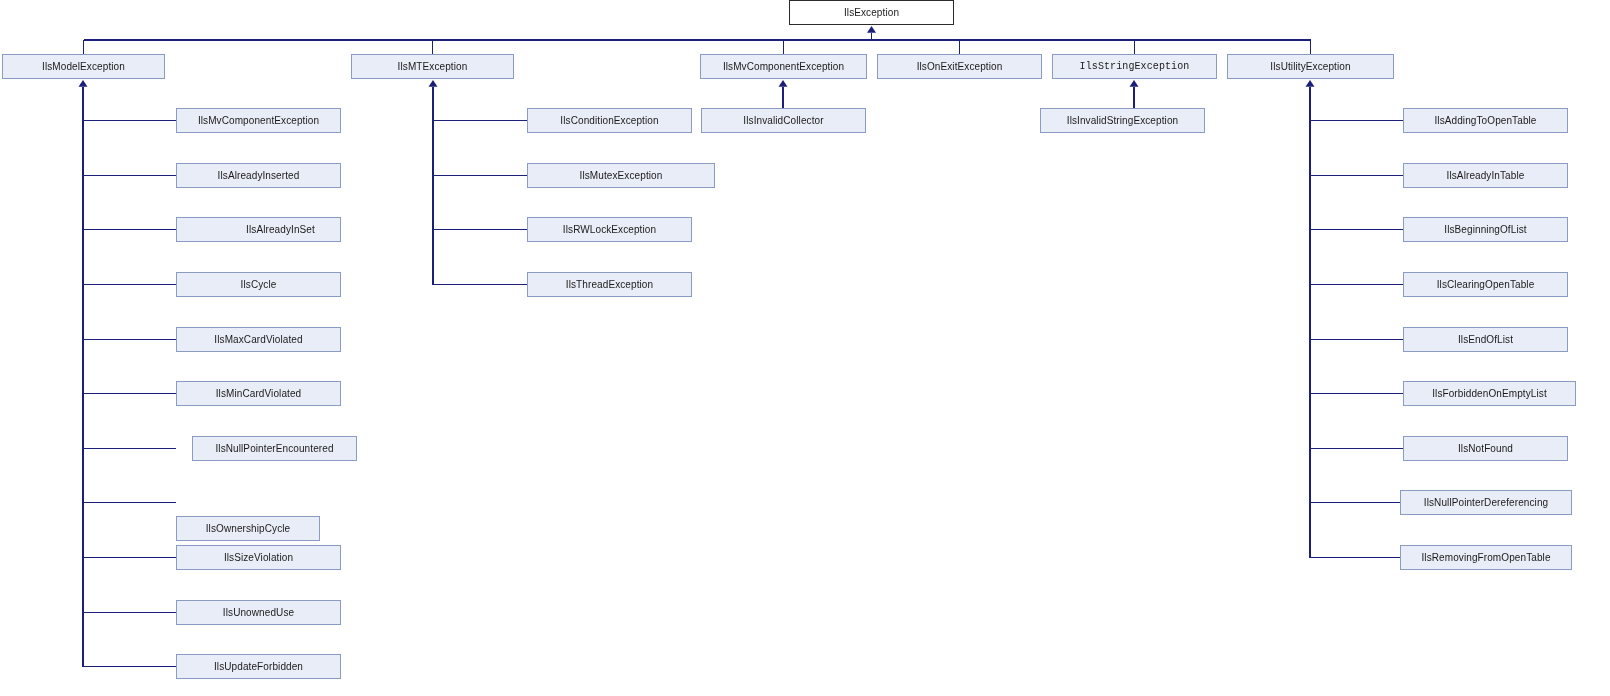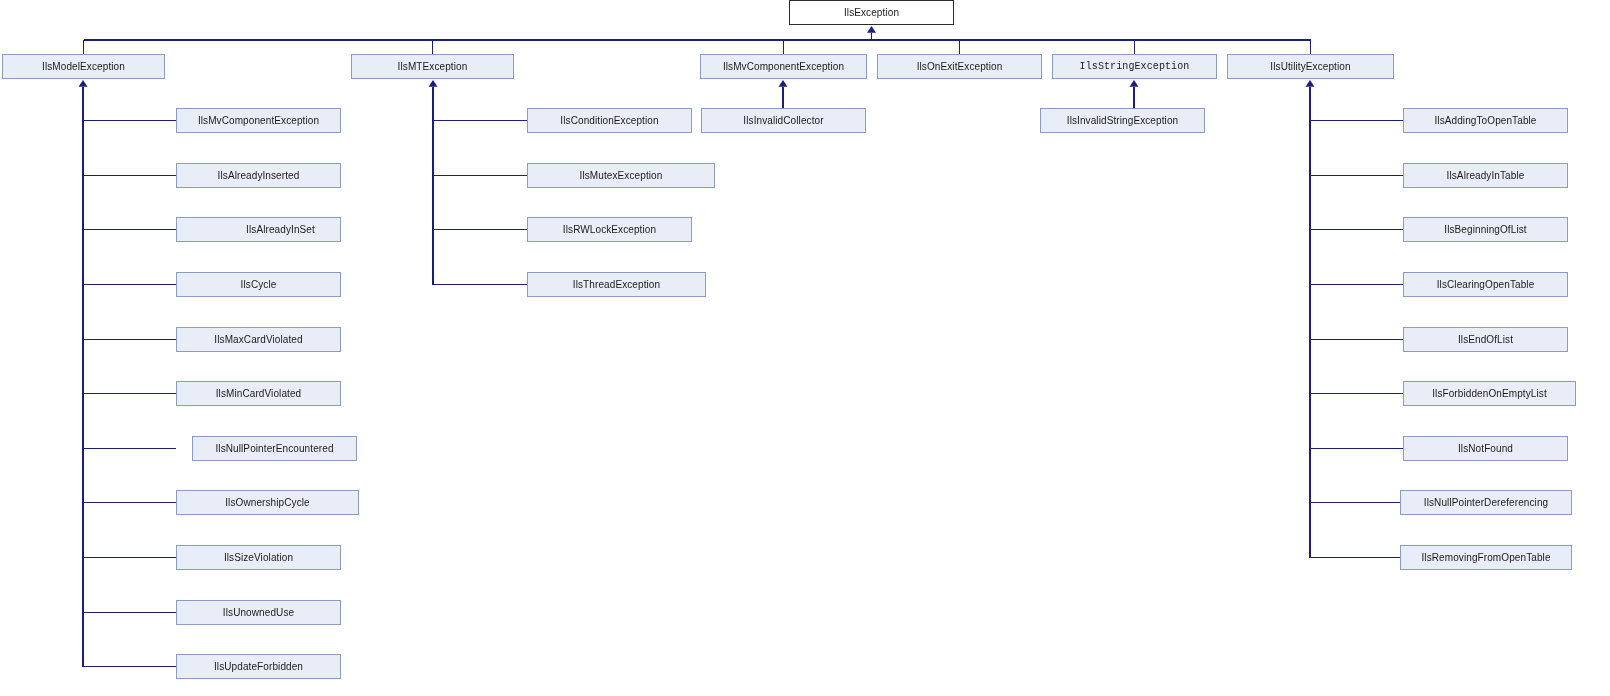--- a/index.html
+++ b/index.html
@@ -101,28 +101,28 @@
       <div class="node" style="left: 877px; top: 54px; width: 165px;"><span>IlsOnExitException</span></div>
       <div class="node" style="left: 1052px; top: 54px; width: 165px; font-family: Liberation Mono, monospace;"><span>IlsStringException</span></div>
       <div class="node" style="left: 1227px; top: 54px; width: 167px;"><span>IlsUtilityException</span></div>
       <div class="node" style="left: 176px; top: 108px; width: 165px;"><span>IlsMvComponentException</span></div>
       <div class="node" style="left: 176px; top: 163px; width: 165px;"><span>IlsAlreadyInserted</span></div>
       <div class="node" style="left: 176px; top: 217px; width: 165px; padding-left: 44px;"><span>IlsAlreadyInSet</span></div>
       <div class="node" style="left: 176px; top: 272px; width: 165px;"><span>IlsCycle</span></div>
       <div class="node" style="left: 176px; top: 327px; width: 165px;"><span>IlsMaxCardViolated</span></div>
       <div class="node" style="left: 176px; top: 381px; width: 165px;"><span>IlsMinCardViolated</span></div>
       <div class="node" style="left: 176px; top: 436px; width: 165px; margin-left: 16px;"><span>IlsNullPointerEncountered</span></div>
-      <div class="node" style="left: 176px; top: 490px; width: 183px;"><span>IlsOwnershipCycle</span></div>
+      <div class="node" style="left: 176px; top: 516px; width: 144px;"><span>IlsOwnershipCycle</span></div>
       <div class="node" style="left: 176px; top: 545px; width: 165px;"><span>IlsSizeViolation</span></div>
       <div class="node" style="left: 176px; top: 600px; width: 165px;"><span>IlsUnownedUse</span></div>
       <div class="node" style="left: 176px; top: 654px; width: 165px;"><span>IlsUpdateForbidden</span></div>
       <div class="node" style="left: 527px; top: 108px; width: 165px;"><span>IlsConditionException</span></div>
       <div class="node" style="left: 527px; top: 163px; width: 188px;"><span>IlsMutexException</span></div>
       <div class="node" style="left: 527px; top: 217px; width: 165px;"><span>IlsRWLockException</span></div>
-      <div class="node" style="left: 527px; top: 272px; width: 179px;"><span>IlsThreadException</span></div>
+      <div class="node" style="left: 527px; top: 272px; width: 165px;"><span>IlsThreadException</span></div>
       <div class="node" style="left: 701px; top: 108px; width: 165px;"><span>IlsInvalidCollector</span></div>
       <div class="node" style="left: 1040px; top: 108px; width: 165px;"><span>IlsInvalidStringException</span></div>
       <div class="node" style="left: 1403px; top: 108px; width: 165px;"><span>IlsAddingToOpenTable</span></div>
       <div class="node" style="left: 1403px; top: 163px; width: 165px;"><span>IlsAlreadyInTable</span></div>
       <div class="node" style="left: 1403px; top: 217px; width: 165px;"><span>IlsBeginningOfList</span></div>
       <div class="node" style="left: 1403px; top: 272px; width: 165px;"><span>IlsClearingOpenTable</span></div>
       <div class="node" style="left: 1403px; top: 327px; width: 165px;"><span>IlsEndOfList</span></div>
       <div class="node" style="left: 1403px; top: 381px; width: 173px;"><span>IlsForbiddenOnEmptyList</span></div>
       <div class="node" style="left: 1403px; top: 436px; width: 165px;"><span>IlsNotFound</span></div>
       <div class="node" style="left: 1400px; top: 490px; width: 172px;"><span>IlsNullPointerDereferencing</span></div>

